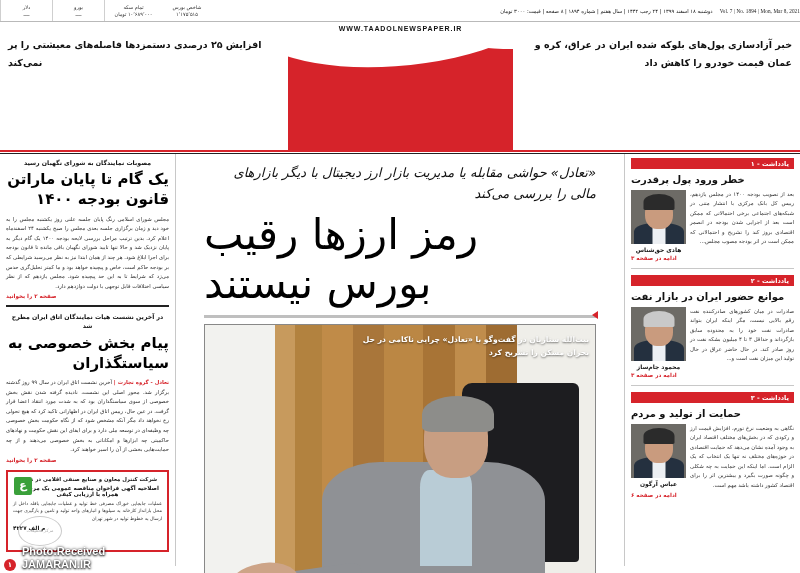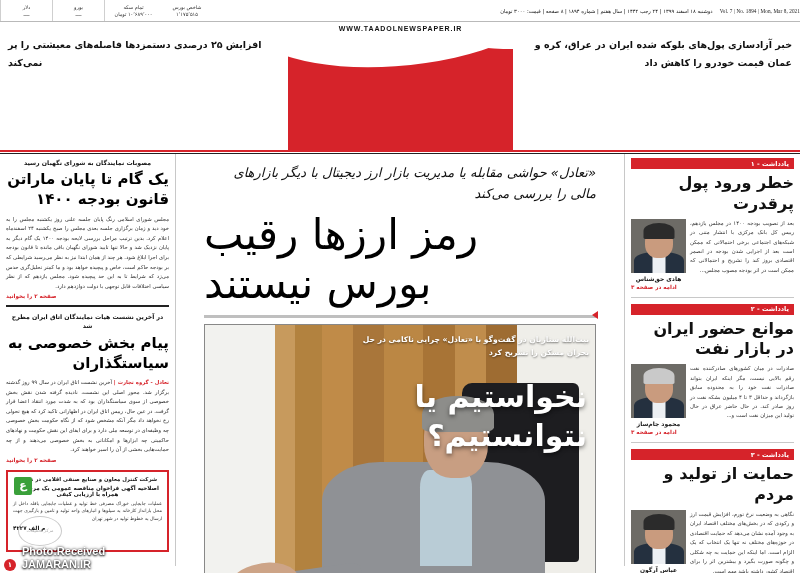--- a/index.html
+++ b/index.html
@@ -98,21 +98,21 @@
   .col-left{ width:176px; border-right:1px solid #c8c8c8; padding:4px 6px 0 6px; }
 
   
   .note{ margin-bottom:7px; }
   .note-tag{
     background:#d6232a; color:#fff; font-size:6.5px; font-weight:bold;
     height:11px; display:flex; align-items:center; justify-content:flex-start;
     padding:0 5px; margin-bottom:4px;
   }
   .note-title{
-    font-size:16px; font-weight:bold; text-align:right; line-height:1.3;
+    font-size:10px; font-weight:bold; text-align:left; line-height:1.3;
     margin-bottom:4px; color:#111;
   }
   .note-body{ display:flex; flex-direction:row; gap:4px; }
   .note-text{
     flex:1; font-size:5.4px; line-height:1.75; text-align:justify; color:#333;
   }
   .note-photo{
     width:55px; height:54px; background:#6d6b66;
     position:relative; overflow:hidden; flex-shrink:0;
   }
@@ -355,21 +355,20 @@
         <div class="photo-chair"></div>
         <div class="photo-person">
           <div class="p-suit"></div>
           <div class="p-shirt"></div>
           <div class="p-head"></div>
           <div class="p-hair"></div>
         </div>
         <div class="p-arm"></div>
         <div class="p-hand"></div>
         <div class="photo-kicker">بیت‌الله ستاریان در گفت‌وگو با «تعادل» چرایی ناکامی در حل بحران مسکن را تشریح کرد</div>
-        <div class="photo-title">نخواستیم یا نتوانستیم؟</div>
       </div>
     </div>
 
     <div class="col-left">
       <div>
         <div class="lc-kicker">مصوبات نمایندگان به شورای نگهبان رسید</div>
         <div class="lc-head">یک گام تا پایان ماراتن قانون بودجه ۱۴۰۰</div>
         <div class="lc-text">مجلس شورای اسلامی رنگ پایان جلسه علنی روز یکشنبه مجلس را به خود دید و زمان برگزاری جلسه بعدی مجلس را صبح یکشنبه ۲۴ اسفندماه اعلام کرد. بدین ترتیب مراحل بررسی لایحه بودجه ۱۴۰۰ یک گام دیگر به پایان نزدیک شد و حالا تنها تایید شورای نگهبان باقی مانده تا قانون بودجه برای اجرا ابلاغ شود. هر چند از همان ابتدا نیز به نظر می‌رسید شرایطی که بر بودجه حاکم است، خاص و پیچیده خواهد بود و ما کمتر تحلیل‌گری حدس می‌زد که شرایط تا به این حد پیچیده شود. مجلس یازدهم که از نظر سیاسی اختلافات قابل توجهی با دولت دوازدهم دارد.</div>
         <div class="lc-more">صفحه ۲ را بخوانید</div>
       </div>

